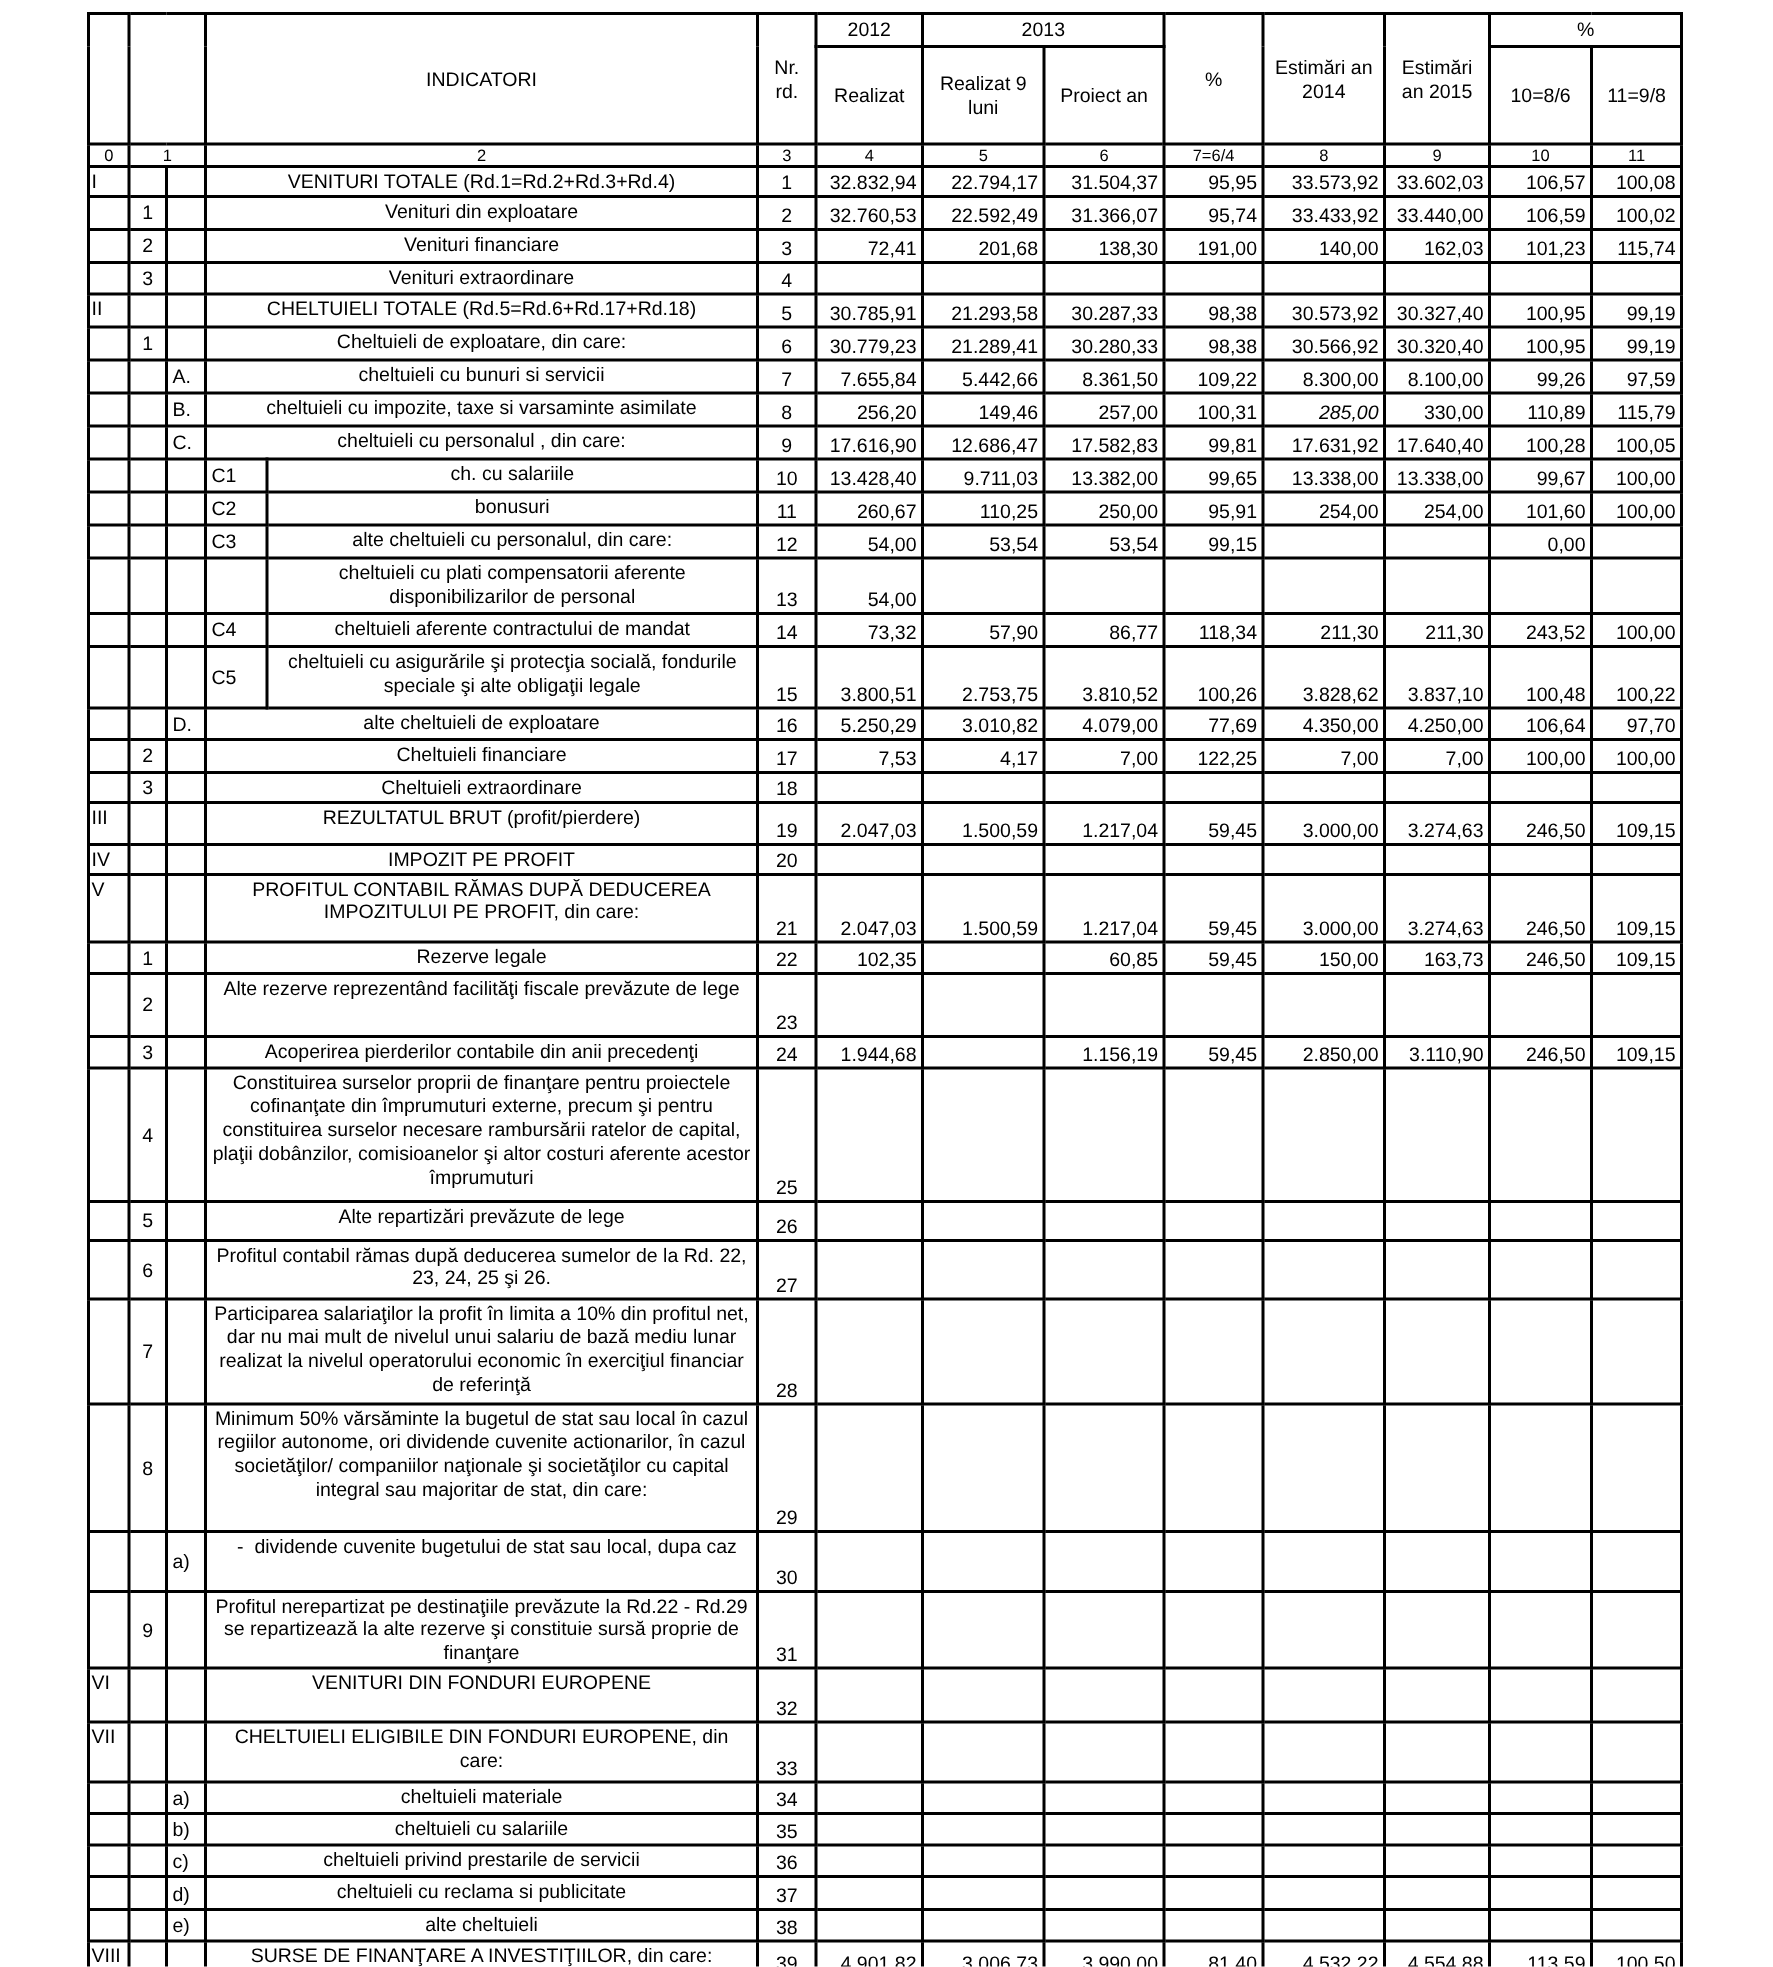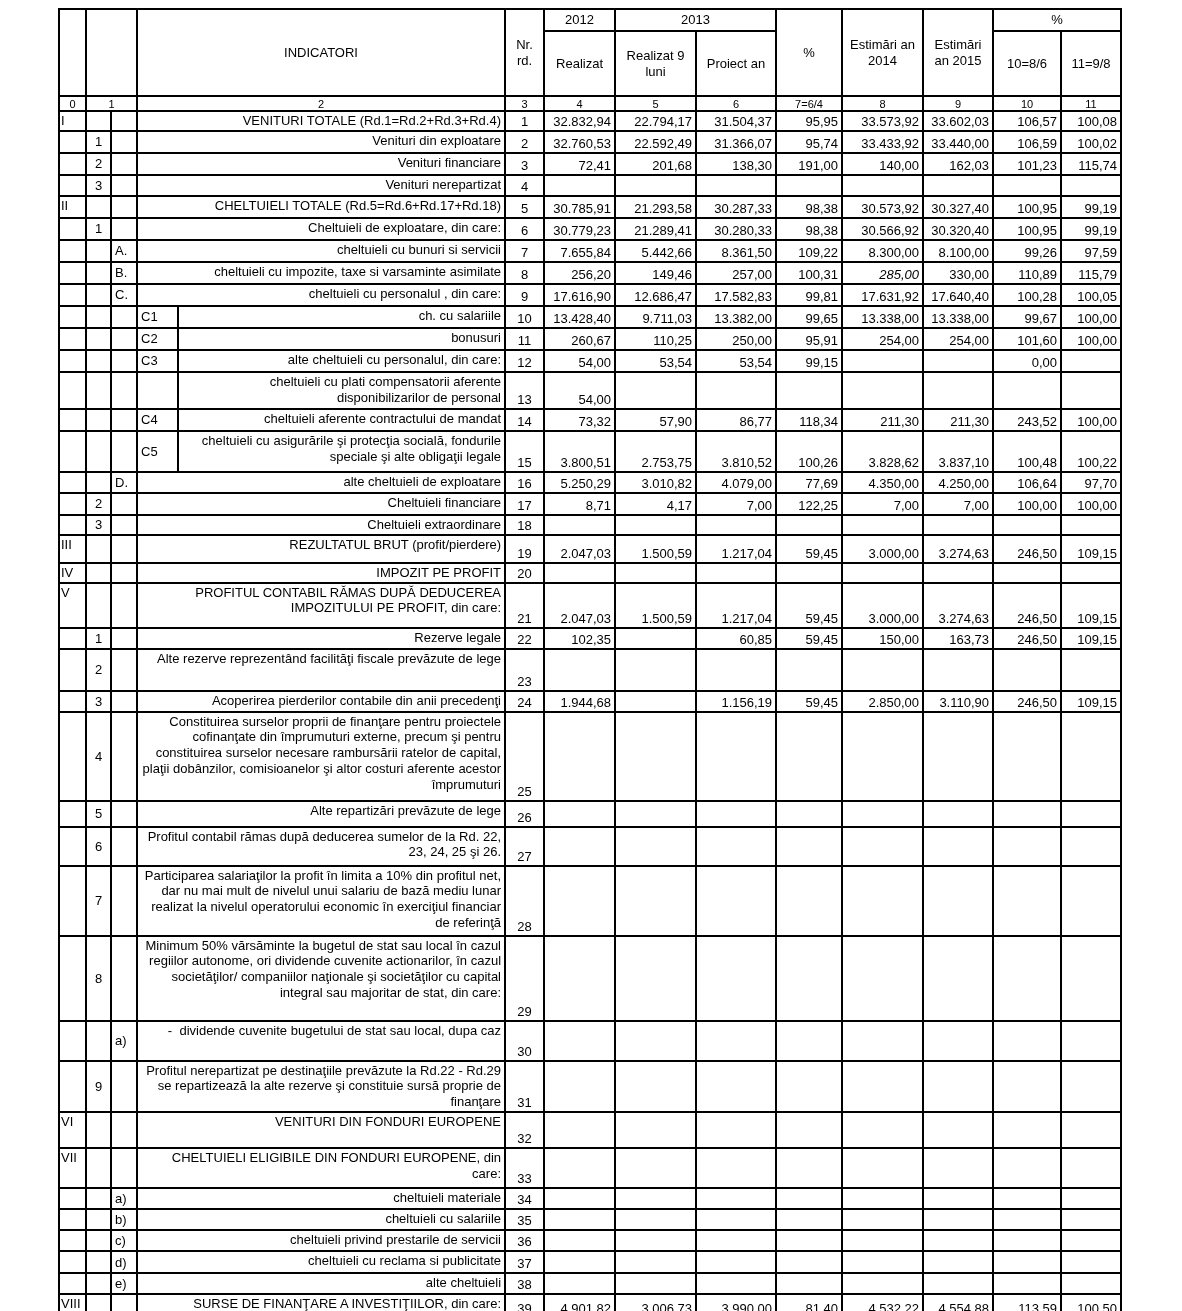--- a/index.html
+++ b/index.html
@@ -6,21 +6,21 @@
   body{width:1182px;height:1311px;position:relative;
        font-family:"Liberation Sans", sans-serif;color:#000;}
   table{border-collapse:collapse;table-layout:fixed;position:absolute;left:58px;top:8px;width:1062px;}
   td{border:2px solid #000;padding:0 2px;font-size:13px;overflow:hidden;word-wrap:break-word;}
   .hc{text-align:center;vertical-align:middle;line-height:1.2;}
   .nrw td{font-size:11px;text-align:center;vertical-align:middle;padding:0;}
   .rom{text-align:left;vertical-align:top;padding:1px 1px;}
   .c1n{text-align:center;vertical-align:middle;}
   .c2l{text-align:left;vertical-align:middle;padding-left:3px;}
   .code{text-align:left;vertical-align:middle;padding-left:3px;}
-  .ind{text-align:right;vertical-align:top;padding:1px 3px;line-height:1.22;}
+  .ind{text-align:center;vertical-align:top;padding:1px 3px;line-height:1.22;}
   .rd{text-align:center;vertical-align:bottom;padding-bottom:1px;}
   .num{text-align:right;vertical-align:bottom;padding:0 3px 1px 1px;white-space:nowrap;}
   .it{font-style:italic;}
 </style>
 </head>
 <body>
 
 <table>
   <colgroup>
     <col style="width:27px">
@@ -116,21 +116,21 @@
         <td class="num">191,00</td>
         <td class="num">140,00</td>
         <td class="num">162,03</td>
         <td class="num">101,23</td>
         <td class="num">115,74</td>
       </tr>
       <tr style="height: 21px;">
         <td class="rom"></td>
         <td class="c1n">3</td>
         <td class="c2l"></td>
-        <td class="ind" colspan="2">Venituri nerepartizat</td>
+        <td class="ind" colspan="2">Venituri extraordinare</td>
         <td class="rd">4</td>
         <td class="num"></td>
         <td class="num"></td>
         <td class="num"></td>
         <td class="num"></td>
         <td class="num"></td>
         <td class="num"></td>
         <td class="num"></td>
         <td class="num"></td>
       </tr>
@@ -319,21 +319,21 @@
         <td class="num">4.250,00</td>
         <td class="num">106,64</td>
         <td class="num">97,70</td>
       </tr>
       <tr style="height: 22px;">
         <td class="rom"></td>
         <td class="c1n">2</td>
         <td class="c2l"></td>
         <td class="ind" colspan="2">Cheltuieli financiare</td>
         <td class="rd">17</td>
-        <td class="num">8,71</td>
+        <td class="num">7,53</td>
         <td class="num">4,17</td>
         <td class="num">7,00</td>
         <td class="num">122,25</td>
         <td class="num">7,00</td>
         <td class="num">7,00</td>
         <td class="num">100,00</td>
         <td class="num">100,00</td>
       </tr>
       <tr style="height: 17px;">
         <td class="rom"></td>

